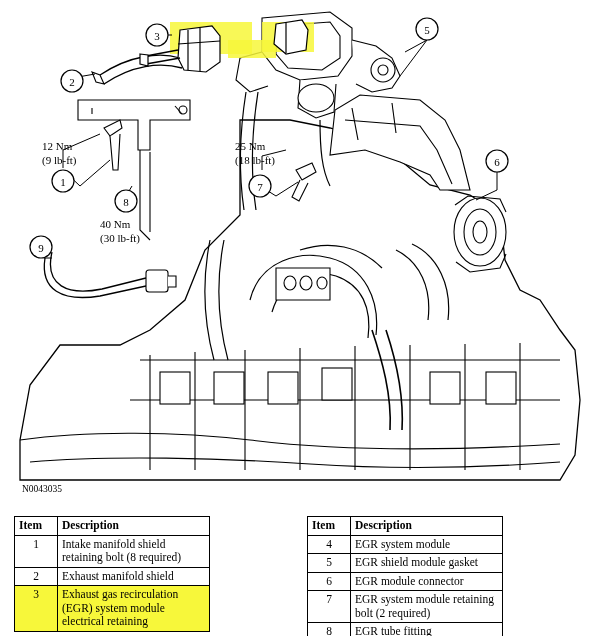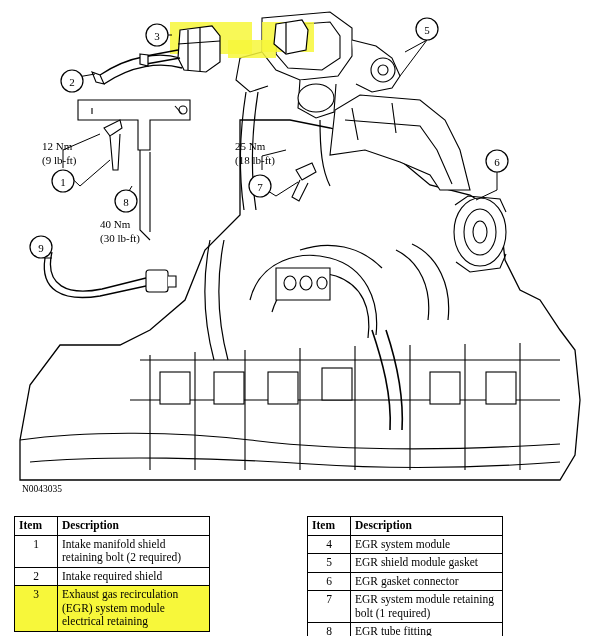--- a/index.html
+++ b/index.html
@@ -267,25 +267,25 @@
   <table class="tbl" id="table-left">
     <thead>
       <tr>
         <th class="col-item">Item</th>
         <th>Description</th>
       </tr>
     </thead>
     <tbody>
       <tr>
         <td class="col-item">1</td>
-        <td>Intake manifold shield retaining bolt (2 required)</td>
+        <td>Intake manifold shield retaining bolt (8 required)</td>
       </tr>
       <tr>
         <td class="col-item">2</td>
-        <td>Intake required shield</td>
+        <td>Exhaust manifold shield</td>
       </tr>
       <tr class="row-hl">
         <td class="col-item">3</td>
         <td>Exhaust gas recirculation (EGR) system module electrical retaining</td>
       </tr>
     </tbody>
   </table>
 
   <table class="tbl" id="table-right">
     <thead>
@@ -298,25 +298,25 @@
       <tr>
         <td class="col-item">4</td>
         <td>EGR system module</td>
       </tr>
       <tr>
         <td class="col-item">5</td>
         <td>EGR shield module gasket</td>
       </tr>
       <tr>
         <td class="col-item">6</td>
-        <td>EGR gasket connector</td>
+        <td>EGR module connector</td>
       </tr>
       <tr>
         <td class="col-item">7</td>
-        <td>EGR system module retaining bolt (1 required)</td>
+        <td>EGR system module retaining bolt (2 required)</td>
       </tr>
       <tr>
         <td class="col-item">8</td>
         <td>EGR tube fitting</td>
       </tr>
     </tbody>
   </table>
 
 </div>
 

